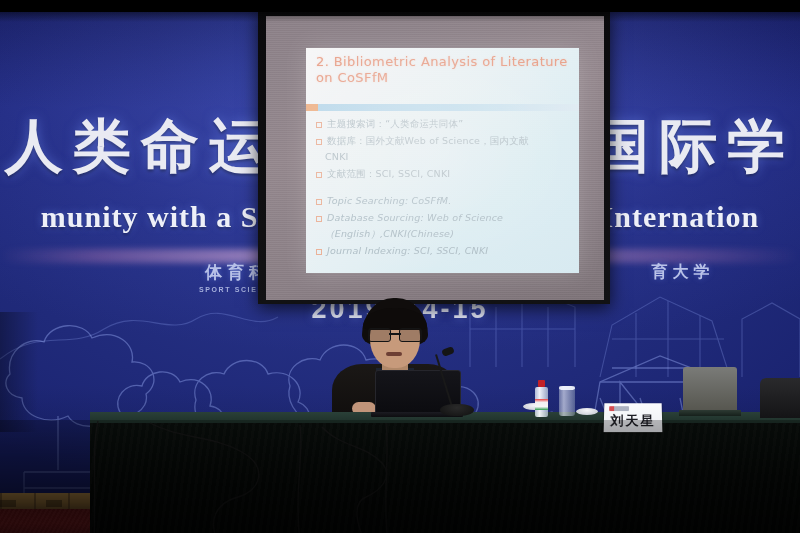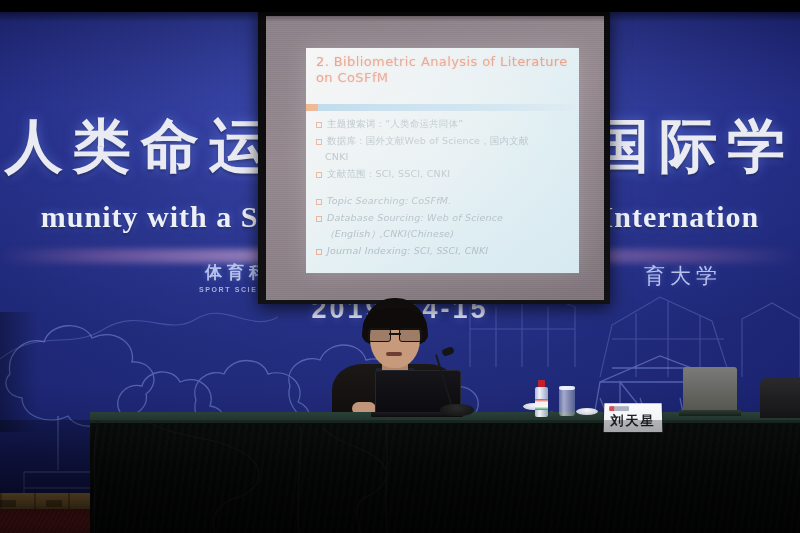--- a/index.html
+++ b/index.html
@@ -113,22 +113,22 @@
     text-shadow:0 0 6px rgba(120,150,255,.4);white-space:nowrap;
   }
   .logo-left .en{
     font-family:"Liberation Sans",sans-serif;font-weight:bold;
     font-size:7px;letter-spacing:1.6px;color:#a6b0dd;margin-top:2px;white-space:nowrap;
   }
   .logo-right{
     position:absolute;left:618px;top:250px;width:130px;text-align:center;
   }
   .logo-right .cn{
-    font-family:"DejaVu Sans",sans-serif;font-weight:normal;
-    font-size:21px;letter-spacing:5px;color:#b9c2e8;
+    font-family:"DejaVu Sans",sans-serif;font-weight:bold;
+    font-size:16px;letter-spacing:5px;color:#b9c2e8;
     text-shadow:0 0 6px rgba(120,150,255,.4);white-space:nowrap;
   }
 
   
   .screen-frame{
     position:absolute;left:258px;top:-4px;width:352px;height:296px;
     background:linear-gradient(180deg,#0a0a0c 0%, #121214 100%);
     box-shadow:0 4px 16px rgba(0,0,0,.7);
   }
   .screen-surface{

